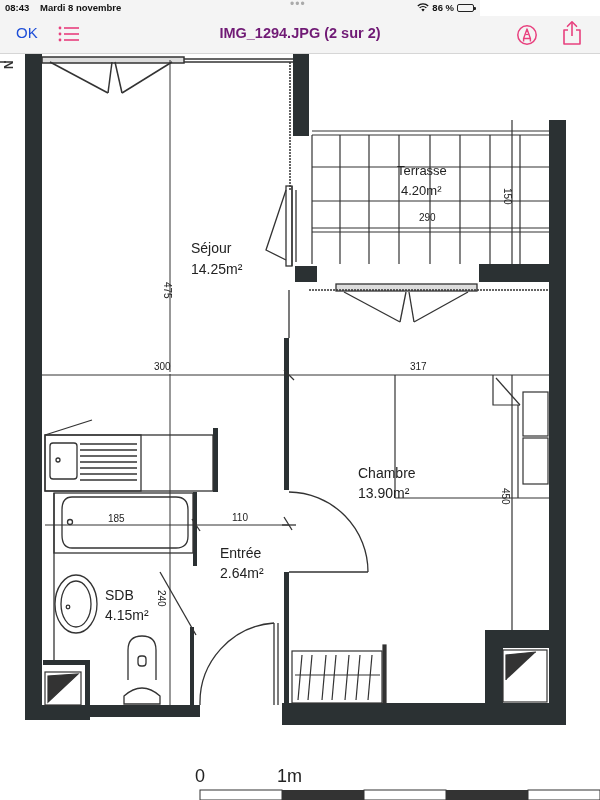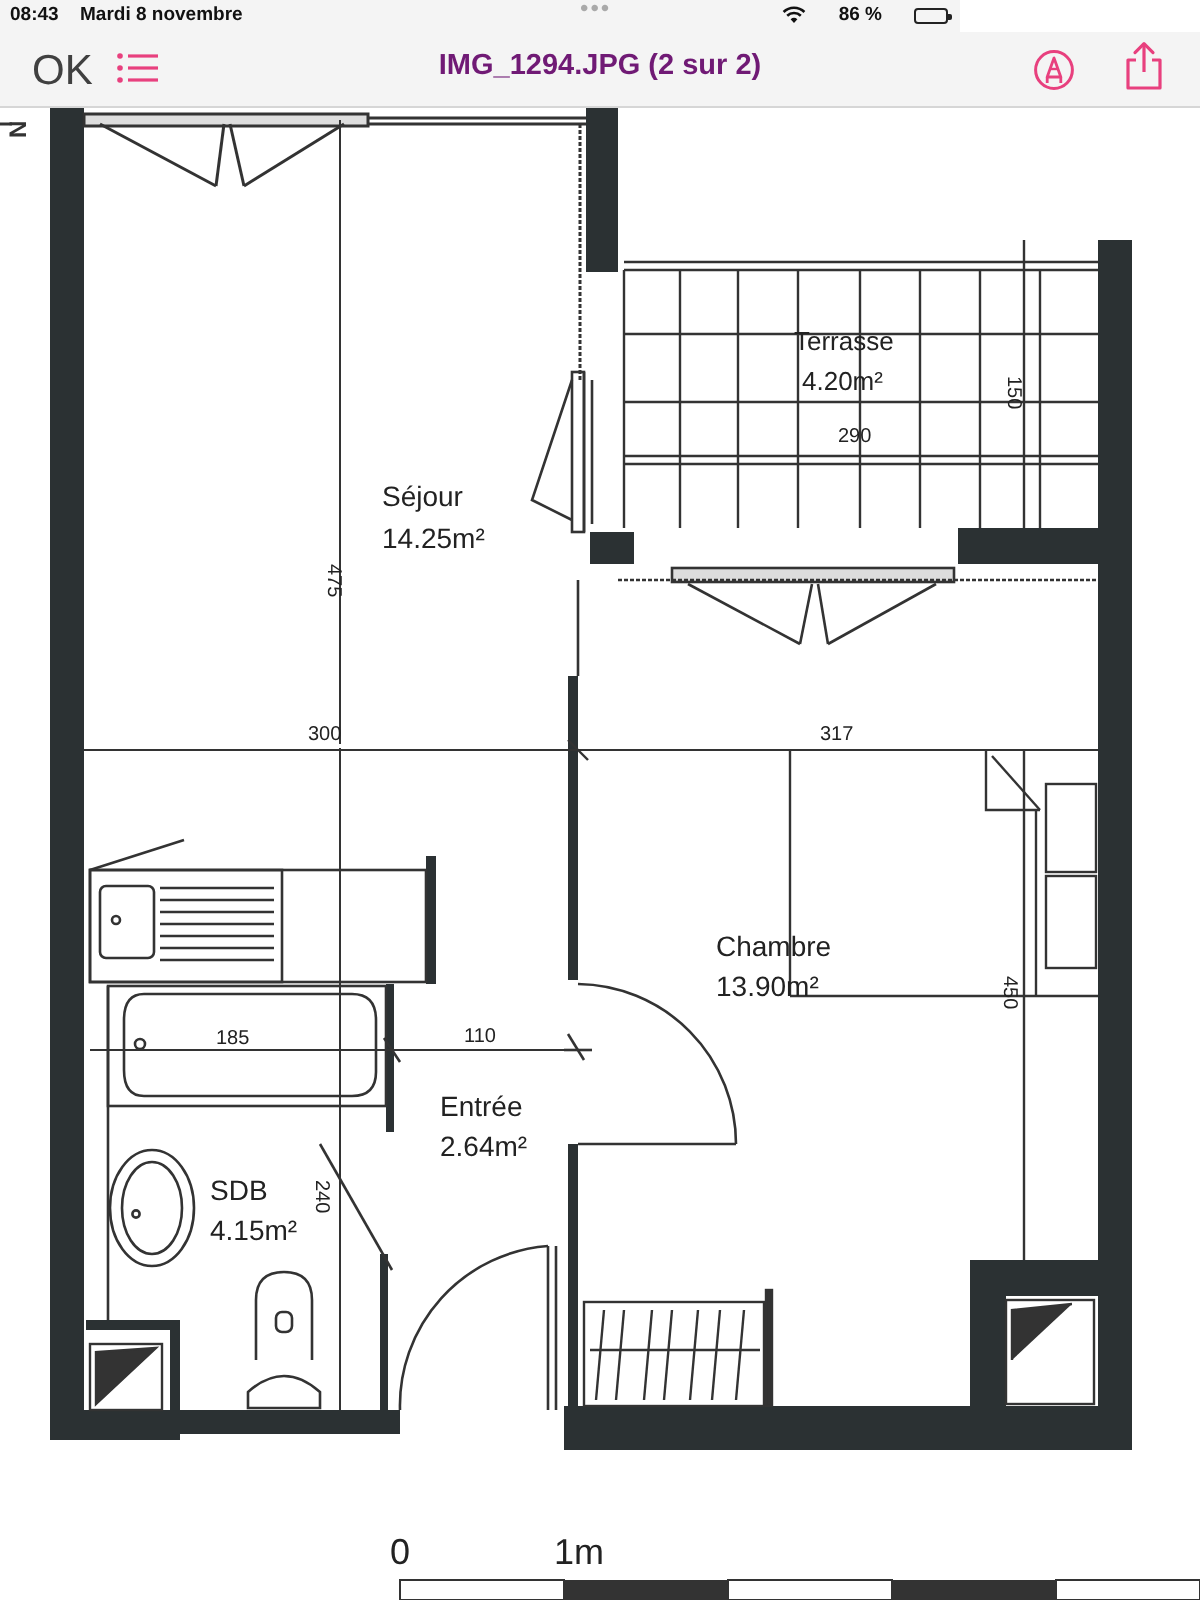--- a/index.html
+++ b/index.html
@@ -8,29 +8,29 @@
     background: #ffffff;
     font-family: "Liberation Sans", sans-serif;
   }
   .statusbar {
     position: absolute; left: 0; top: 0; width: 480px; height: 16px;
     background: #f4f4f4; font-size: 9.5px; color: #111;
   }
   .statusbar .time { position: absolute; left: 5px; top: 2px; font-weight: 600; }
   .statusbar .date { position: absolute; left: 40px; top: 2px; font-weight: 600; }
   .statusbar .dots { position: absolute; left: 290px; top: -3px; color: #aaa; font-size: 12px; letter-spacing: 1px; }
-  .statusbar .right { position: absolute; right: 6px; top: 2px; display: flex; align-items: center; gap: 16px; font-weight: 600; }
+  .statusbar .right { position: absolute; right: 6px; top: 2px; display: flex; align-items: center; gap: 3px; font-weight: 600; }
   .battery { width: 17px; height: 8px; border: 1px solid #222; border-radius: 2px; position: relative; box-sizing: border-box; padding: 1px; }
   .battery .fill { height: 100%; width: 86%; background: #111; border-radius: 1px; }
   .battery::after { content: ""; position: absolute; right: -3px; top: 2px; width: 2px; height: 3px; background: #222; border-radius: 0 1px 1px 0; }
   .navbar {
     position: absolute; left: 0; top: 16px; width: 600px; height: 38px;
     background: #f4f4f4; border-bottom: 1px solid #d6d6d6; box-sizing: border-box;
   }
-  .nav-ok { position: absolute; left: 16px; top: 8px; color: #404040; font-size: 21px; font-weight: 500; cursor: pointer; }
+  .nav-ok { position: absolute; left: 16px; top: 8px; color: #1d4ed8; font-size: 15px; font-weight: 500; cursor: pointer; }
   .nav-list { position: absolute; left: 58px; top: 9px; width: 22px; height: 18px; cursor: pointer; }
   .nav-title { position: absolute; left: 0; right: 0; top: 9px; text-align: center; font-size: 14.5px; font-weight: 600; color: #701a75; pointer-events: none; }
   .nav-markup { position: absolute; left: 516px; top: 8px; width: 22px; height: 22px; cursor: pointer; }
   .nav-share { position: absolute; left: 561px; top: 4px; width: 22px; height: 26px; cursor: pointer; }
   .plan { position: absolute; left: 0; top: 54px; width: 600px; height: 746px; background: #fff; }
   .plan svg text { font-family: "Liberation Sans", sans-serif; }
 </style>
 </head>
 <body>
 

